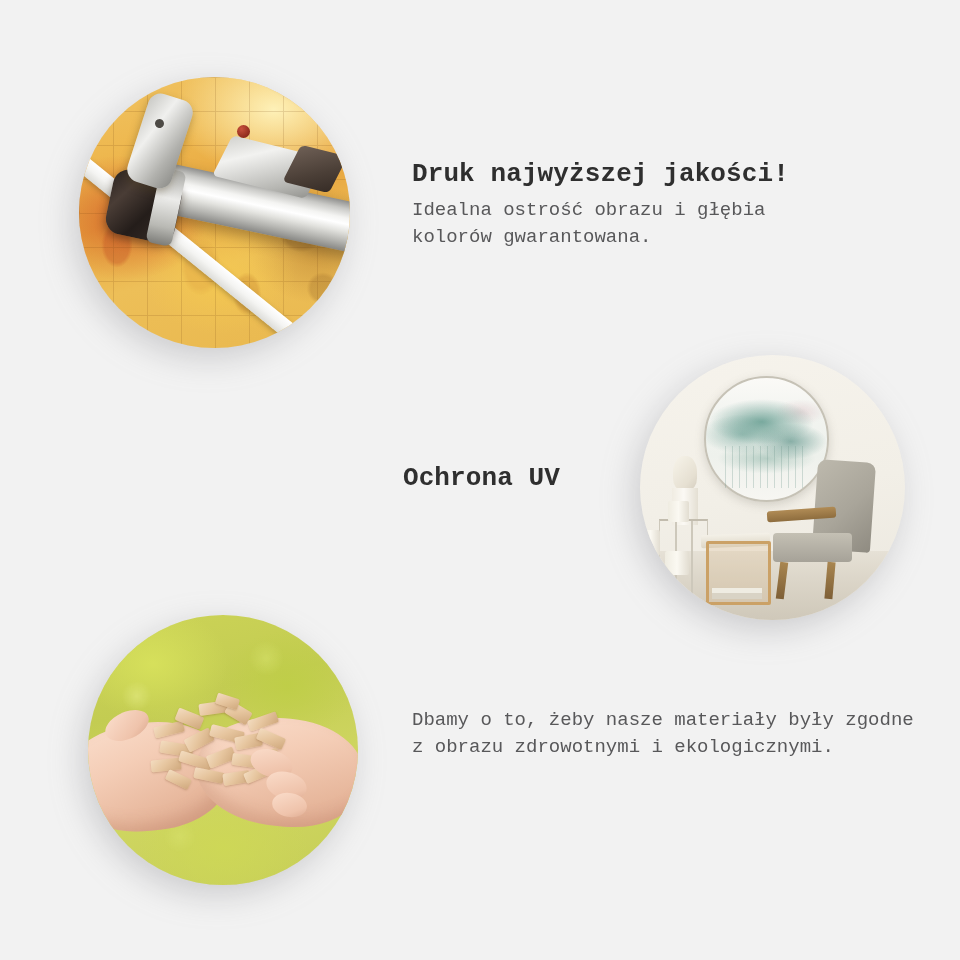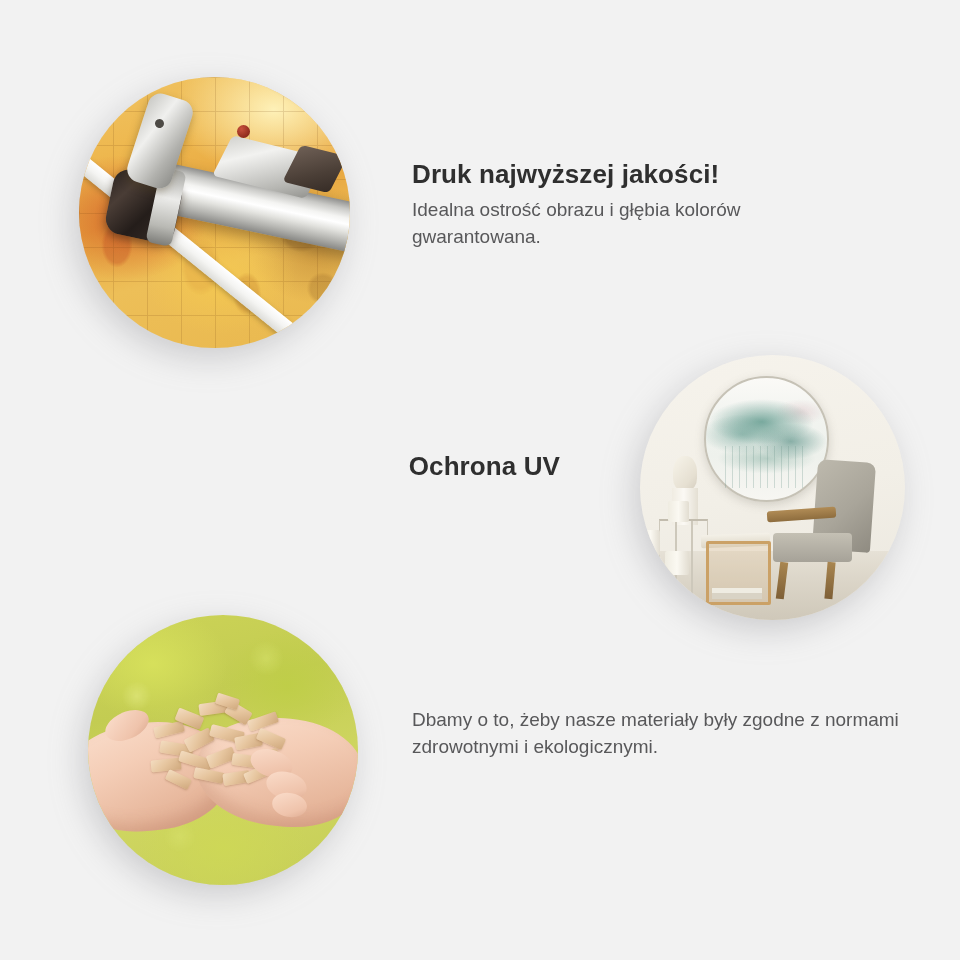--- a/index.html
+++ b/index.html
@@ -30,21 +30,21 @@
     overflow: visible;
     filter: drop-shadow(-6px 10px 16px rgba(120,120,125,0.30));
   }
   .circle-img {
     position: absolute;
     inset: 0;
     border-radius: 50%;
     overflow: hidden;
   }
 
-  .text-block { position: absolute; }
+  .text-block { position: absolute; font-family: Liberation Mono, monospace; }
   .f-title {
     margin: 0;
     color: #2f2f2f;
     font-size: 26px;
     font-weight: bold;
     letter-spacing: 0.1px;
     line-height: 1.15;
   }
   .f-desc {
     margin: 7px 0 0 0;
@@ -327,21 +327,21 @@
   }
   .chip {
     position: absolute;
     background: linear-gradient(140deg, #f3dcc0 0%, #e6c59e 48%, #cfa87d 100%);
     border-radius: 2px;
     box-shadow: 0 1px 2px rgba(140,98,58,.35);
   }
 
   
   #text-print    { left: 412px; top: 160px; width: 430px; }
-  #text-uv       { left: 160px; top: 452px; width: 400px; }
+  #text-uv       { left: 160px; top: 464px; width: 400px; }
   #text-eco      { left: 412px; top: 700px; width: 510px; }
 </style>
 </head>
 <body style="background: rgb(242, 242, 242);">
 
 <div class="stage">
 
   <div class="feature">
 
     <div class="circle-wrap" id="circle-print">
@@ -432,17 +432,17 @@
             <div class="chip" style="left: 62%; top: 80%; width: 18%; height: 11%; transform: rotate(-23deg);"></div>
             <div class="chip" style="left: 44%; top: 6%; width: 15%; height: 11%; transform: rotate(18deg);"></div>
           </div>
         <div class="finger f1"></div>
         <div class="finger f2"></div>
         <div class="finger f3"></div>
       </div>
     </div>
 
     <div class="text-block align-left" id="text-eco">
-      <p class="f-desc">Dbamy o to, żeby nasze materiały były zgodne z normami zdrowotnymi i ekologicznymi.</p>
+      <p class="f-desc">Dbamy o to, żeby nasze materiały były zgodne z obrazu zdrowotnymi i ekologicznymi.</p>
     </div>
   </div>
 
 </div>
 
 </body></html>

